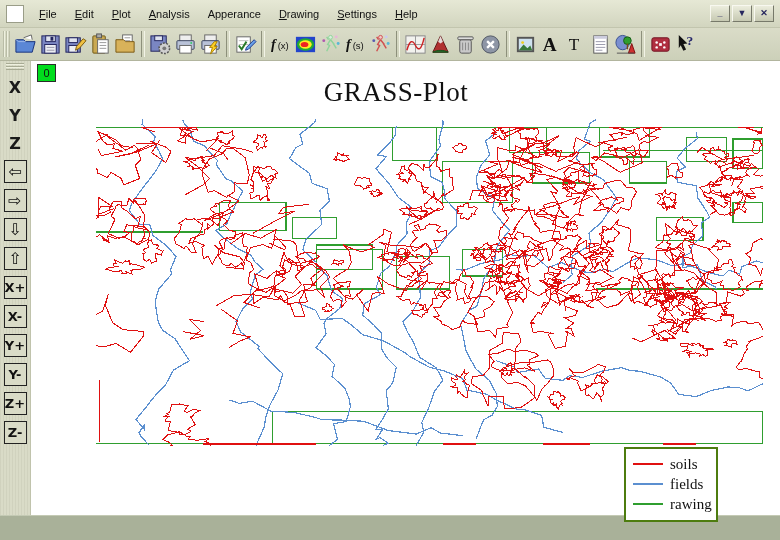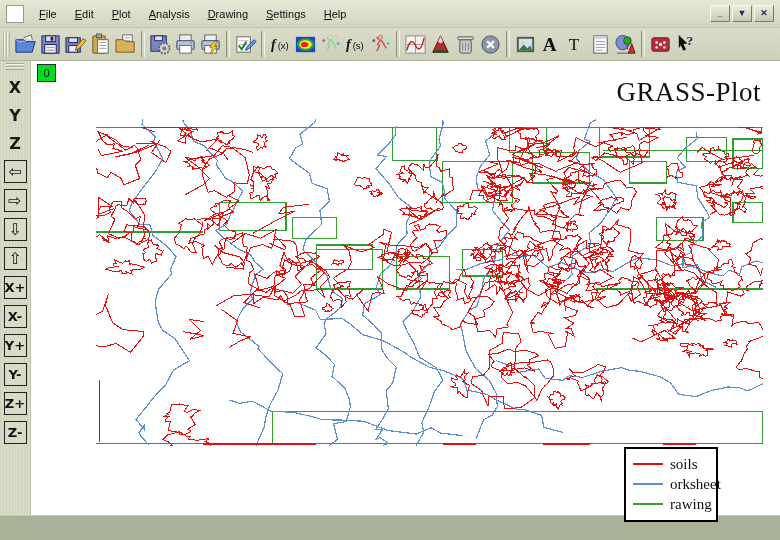--- a/index.html
+++ b/index.html
@@ -43,45 +43,46 @@
   .sb-label{font-size:16px;font-weight:bold;color:#1a1a1a;height:28px;display:flex;align-items:center;justify-content:center;font-family:"DejaVu Sans",sans-serif;}
   .sb-btn{width:21px;height:21px;margin:3px 0;display:flex;align-items:center;justify-content:center;
     background:#d9dbc7;border:1px solid #222;font-size:13px;font-weight:bold;color:#111;
     font-family:"DejaVu Sans",sans-serif;line-height:1;}
   .sb-btn.arrow{font-size:16px;font-weight:normal;}
 
   .content{flex:1;background:#ffffff;position:relative;min-width:0;}
   .ws-tab{position:absolute;left:6px;top:3px;width:17px;height:16px;background:#00dd1d;
     border:1px solid #2b2b2b;display:flex;align-items:center;justify-content:center;
     font-size:11px;color:#111;}
-  .plot-title{position:absolute;top:16px;left:0;width:730px;text-align:right;
+  .plot-title{position:absolute;top:16px;left:0;width:730px;text-align:center;
     font-family:"Liberation Serif",serif;font-size:27px;color:#111;letter-spacing:.5px;}
   .map-wrap{position:absolute;left:65px;top:58px;width:667px;height:327px;}
   .map-wrap svg{width:100%;height:100%;display:block;}
   .legend{position:absolute;top:386px;right:62px;width:94px;background:#fff;
-    border:2px solid #000000;padding:5px 7px 6px 7px;box-sizing:border-box;}
+    border:2px solid #4d7c0f;padding:5px 7px 6px 7px;box-sizing:border-box;}
   .legend-row{display:flex;align-items:center;gap:7px;height:20px;}
   .legend-line{width:30px;height:2px;flex:0 0 30px;}
   .legend-label{font-family:"Liberation Serif",serif;font-size:15px;color:#111;}
 
   
   .bottombar{height:24px;flex:0 0 24px;background:#a9b199;border-top:1px solid #c4cab4;}
 </style>
 </head>
 <body>
 
 <div class="window">
 
   <div class="menubar">
     <div class="win-menu-icon"></div>
     <div id="menu-items" style="display: flex;">
         <span class="menu-item"><u>F</u>ile</span>
         <span class="menu-item"><u>E</u>dit</span>
         <span class="menu-item"><u>P</u>lot</span>
         <span class="menu-item"><u>A</u>nalysis</span>
+        <span class="menu-item">Apperance</span>
         <span class="menu-item"><u>D</u>rawing</span>
         <span class="menu-item"><u>S</u>ettings</span>
         <span class="menu-item"><u>H</u>elp</span>
       </div>
     <div class="menubar-spacer"></div>
     <div class="win-controls" id="win-controls">
         <div class="win-btn">_</div>
         <div class="win-btn">▼</div>
         <div class="win-btn">✕</div>
       </div>
@@ -535,21 +536,21 @@
             <line x1="566.9499999999999" y1="324" x2="600.3000000000001" y2="324" stroke="#e01010" stroke-width="2"></line>
           </svg>
       </div>
       <div class="legend" id="legend">
           <div class="legend-row">
             <div class="legend-line" style="background: rgb(224, 16, 16);"></div>
             <div class="legend-label">soils</div>
           </div>
           <div class="legend-row">
             <div class="legend-line" style="background: rgb(91, 143, 208);"></div>
-            <div class="legend-label">orksheet</div>
+            <div class="legend-label">fields</div>
           </div>
           <div class="legend-row">
             <div class="legend-line" style="background: rgb(47, 158, 47);"></div>
             <div class="legend-label">rawing</div>
           </div>
         </div>
     </div>
   </div>
 
   <div class="bottombar"></div>

